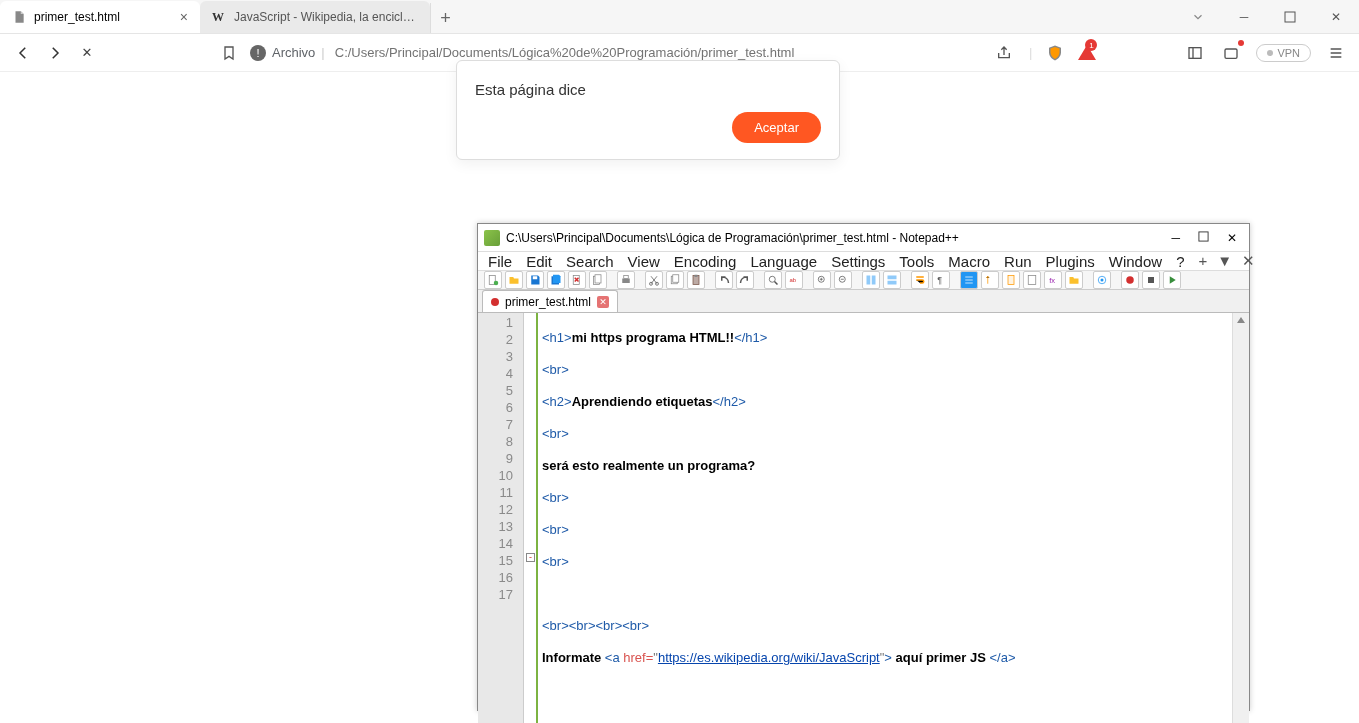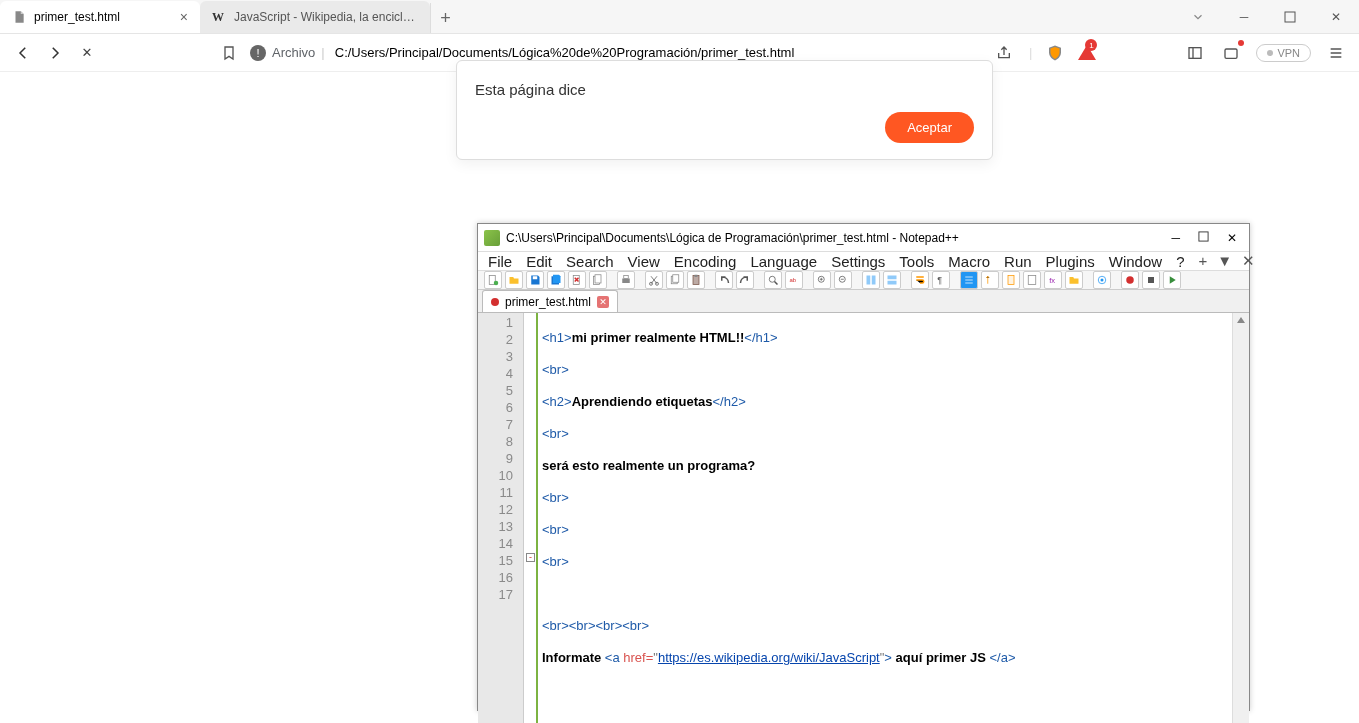--- a/index.html
+++ b/index.html
@@ -15,32 +15,32 @@
 .tab .close-x { font-size: 14px; color: #666; }
 .newtab { width: 30px; height: 30px; display: flex; align-items: center; justify-content: center; font-size: 18px; color: #666; border-left: 1px solid #ddd; }
 .win-controls { margin-left: auto; display: flex; }
 .win-controls .wc { width: 46px; height: 32px; display: flex; align-items: center; justify-content: center; color: #555; font-size: 12px; }
 
 
 .browser-toolbar { height: 38px; display: flex; align-items: center; padding: 0 12px; gap: 10px; border-bottom: 1px solid #eee; }
 .nav-ico { width: 22px; height: 22px; display: flex; align-items: center; justify-content: center; color: #444; }
 .bm-ico { font-size: 16px; color: #444; }
 .addr-badge { color: #5f6368; display: flex; align-items: center; gap: 6px; font-size: 13px; }
-.addr-url { color: #000000; font-size: 13px; }
+.addr-url { color: #737373; font-size: 13px; }
 .rt-icons { margin-left: auto; display: flex; align-items: center; gap: 14px; }
 .vpn { border: 1px solid #ccc; border-radius: 12px; padding: 2px 10px; color: #888; font-size: 11px; display: flex; align-items: center; gap: 4px; }
 .red-dot { width: 6px; height: 6px; background: #e53935; border-radius: 50%; position: absolute; top: -2px; right: -2px; }
 .icon-wrap { position: relative; }
 .shield { width: 18px; height: 18px; }
 .shield svg { width: 18px; height: 18px; }
 .tri { width: 0; height: 0; border-left: 9px solid transparent; border-right: 9px solid transparent; border-bottom: 15px solid #e53935; position: relative; }
 .tri .num { position: absolute; top: -6px; right: -10px; background: #e53935; color: #fff; border-radius: 50%; width: 12px; height: 12px; font-size: 8px; display: flex; align-items: center; justify-content: center; }
 
 
-.dialog { position: absolute; left: 456px; top: 60px; width: 537px; background: #fff; border: 1px solid #ddd; border-radius: 6px; box-shadow: 0 4px 14px rgba(0,0,0,0.06); padding: 20px 18px 16px; }
+.dialog { position: absolute; left: 456px; top: 60px; width: 384px; background: #fff; border: 1px solid #ddd; border-radius: 6px; box-shadow: 0 4px 14px rgba(0,0,0,0.06); padding: 20px 18px 16px; }
 .dialog .dlg-title { font-size: 15px; color: #333; margin-bottom: 14px; }
 .dialog .dlg-msg { font-size: 13px; color: #444; margin-bottom: 22px; }
 .dialog .dlg-btn { background: #ff5722; color: #fff; border: none; border-radius: 20px; padding: 8px 22px; font-size: 13px; float: right; }
 .dialog::after { content: ""; display: block; clear: both; }
 
 
 .npp { position: absolute; left: 477px; top: 223px; width: 773px; height: 488px; background: #f0f0f0; border: 1px solid #888; box-shadow: 0 0 6px rgba(0,0,0,0.2); display: flex; flex-direction: column; }
 .npp-title { height: 28px; background: #fff; display: flex; align-items: center; padding: 8px 6px; font-size: 12px; border-bottom: 1px solid #ddd; }
 .npp-title .npp-ico { width: 16px; height: 16px; background: linear-gradient(135deg,#8bc34a,#689f38); margin-right: 6px; border-radius: 2px; }
 .npp-title .wcs { margin-left: auto; display: flex; gap: 18px; padding-right: 6px; }
@@ -418,21 +418,21 @@
         <div>13</div>
         <div>14</div>
         <div>15</div>
         <div>16</div>
         <div>17</div>
     </div>
     <div class="fold-strip">
       <div class="fold-box" style="top:240px">-</div>
     </div>
     <div class="code">
-<div class="line"><span class="tag">&lt;h1&gt;</span><span class="txt">mi primer realmente HTML!!</span><span class="tag">&lt;/h1&gt;</span></div>
+<div class="line"><span class="tag">&lt;h1&gt;</span><span class="txt">mi https programa HTML!!</span><span class="tag">&lt;/h1&gt;</span></div>
 <div class="line"><span class="tag">&lt;br&gt;</span></div>
 <div class="line"><span class="tag">&lt;h2&gt;</span><span class="txt">Aprendiendo etiquetas</span><span class="tag">&lt;/h2&gt;</span></div>
 <div class="line"><span class="tag">&lt;br&gt;</span></div>
 <div class="line"><span class="txt">será esto realmente un programa?</span></div>
 <div class="line"><span class="tag">&lt;br&gt;</span></div>
 <div class="line"><span class="tag">&lt;br&gt;</span></div>
 <div class="line"><span class="tag">&lt;br&gt;</span></div>
 <div class="line"></div>
 <div class="line"><span class="tag">&lt;br&gt;&lt;br&gt;&lt;br&gt;&lt;br&gt;</span></div>
 <div class="line"><span class="txt">Informate </span><span class="tag">&lt;a </span><span class="attr">href=</span><span class="str">"</span><span class="url">https://es.wikipedia.org/wiki/JavaScript</span><span class="str">"</span><span class="tag">&gt;</span><span class="txt"> aquí primer JS </span><span class="tag">&lt;/a&gt;</span></div>

